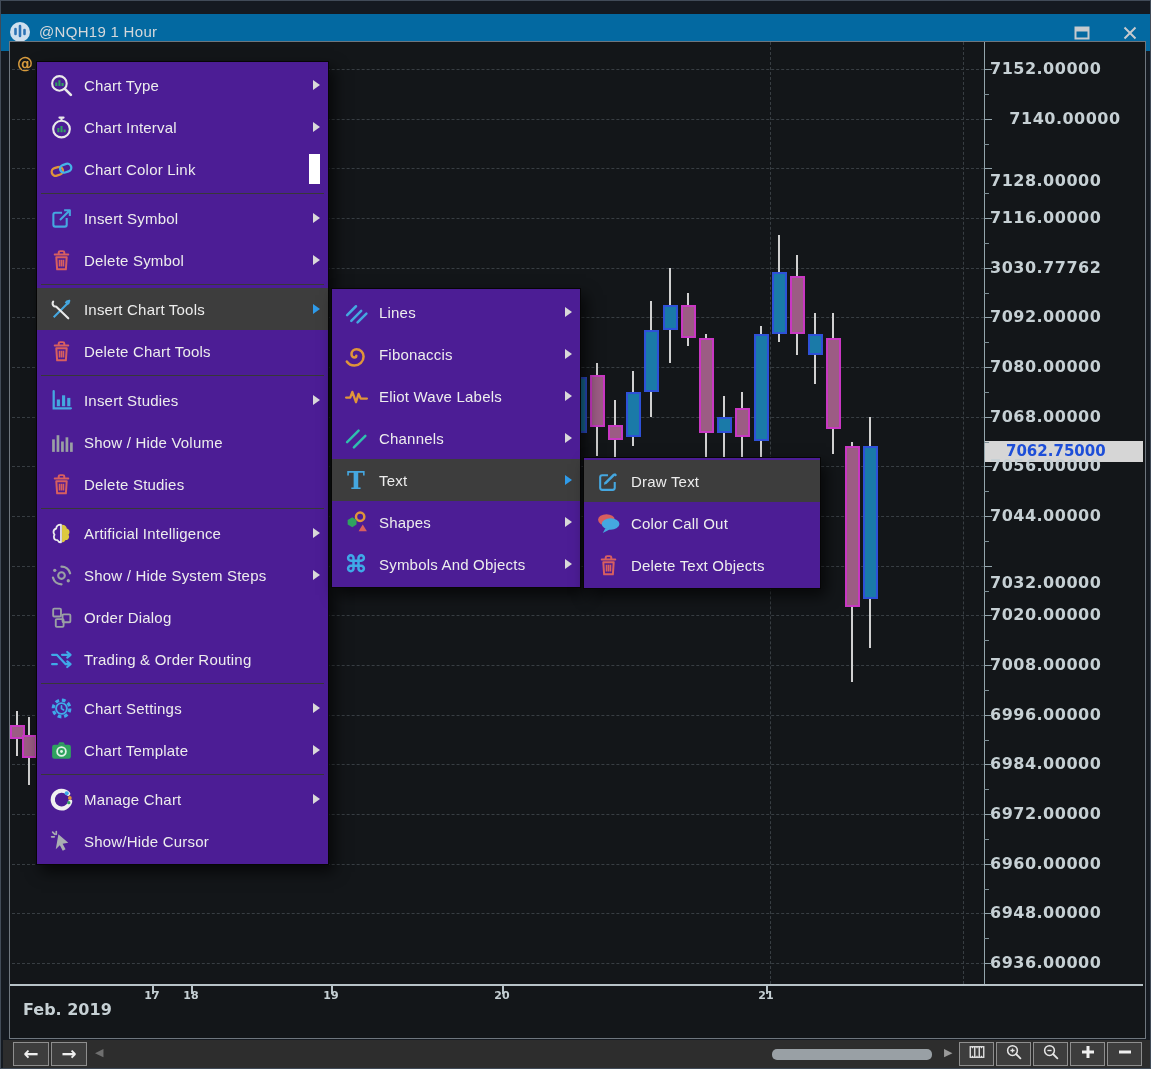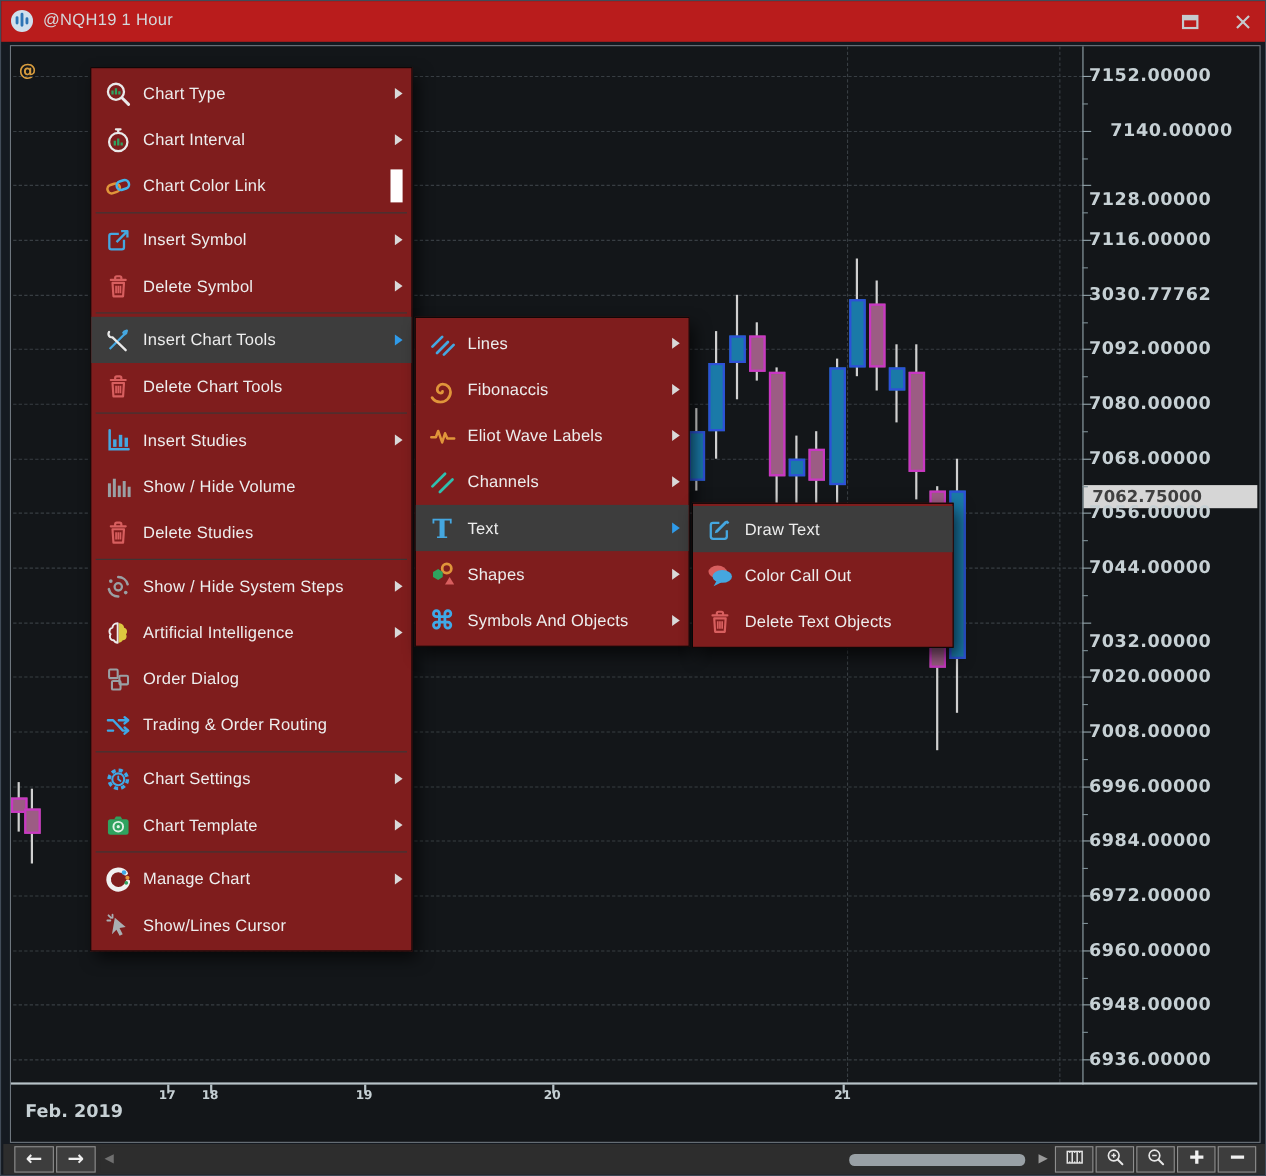--- a/index.html
+++ b/index.html
@@ -1,19 +1,19 @@
 <!DOCTYPE html>
 <html><head>
 <meta charset="utf-8">
 <style>
   html,body{margin:0;padding:0;background:#0e1116;}
   #window{position:relative;width:1151px;height:1069px;background:#151a21;
           font-family:"Liberation Sans",sans-serif;overflow:hidden;border:1px solid #414b58;box-sizing:border-box;}
   
-  #titlebar{position:absolute;left:0;top:0;width:100%;height:37px;background:#b91c1c;}
+  #titlebar{position:absolute;left:0;top:13px;width:100%;height:37px;background:#0369a1;}
   #titlelogo{position:absolute;left:8px;top:7px;width:22px;height:22px;}
   #titletext{position:absolute;left:38px;top:9px;color:#d4d8db;font-size:15px;letter-spacing:.3px;}
   .winbtn{position:absolute;top:10px;width:26px;height:18px;display:flex;align-items:center;justify-content:center;}
   #btn-restore{left:1068px;} #btn-close{left:1116px;}
   
   #chart-frame{position:absolute;left:8px;top:40px;width:1135px;height:996px;border:1px solid #6e767e;
                background:#131619;overflow:hidden;}
   .hgrid{position:absolute;left:2px;width:972px;height:0;border-top:1px dashed #383e43;}
   .vgrid{position:absolute;top:0;height:942px;width:0;border-left:1px dashed #383e43;}
   #axis-vline{position:absolute;left:974px;top:0;width:1px;height:944px;background:#93a5ac;}
@@ -22,27 +22,27 @@
                font-family:"DejaVu Sans",sans-serif;font-weight:bold;letter-spacing:.5px;line-height:20px;}
   .tick-major{position:absolute;left:974px;width:8px;height:1px;background:#93a5ac;}
   .tick-minor{position:absolute;left:974px;width:5px;height:1px;background:#7e8f96;}
   .time-tick{position:absolute;top:944px;width:2px;height:8px;background:#b7c2c7;}
   .time-label{position:absolute;top:947px;transform:translateX(-50%);color:#c6d0d4;font-size:11px;
               font-family:"DejaVu Sans",sans-serif;font-weight:bold;}
   #period-label{position:absolute;left:13px;top:958px;color:#c6d0d4;font-size:16px;
                 font-family:"DejaVu Sans",sans-serif;font-weight:bold;}
   #symbol-partial{position:absolute;left:7px;top:12px;color:#d89c3e;font-size:16px;font-weight:bold;
                   font-family:"DejaVu Sans",sans-serif;}
-  #price-tag{position:absolute;left:975px;top:399px;width:158px;height:21px;background:#d6d6d6;color:#404040;
-             font-size:15px;font-weight:bold;font-family:"DejaVu Sans",sans-serif;line-height:21px;padding-left:8px;box-sizing:border-box;}
+  #price-tag{position:absolute;left:975px;top:399px;width:158px;height:21px;background:#d6d6d6;color:#1d4ed8;
+             font-size:15px;font-weight:bold;font-family:"DejaVu Sans",sans-serif;line-height:21px;padding-left:21px;box-sizing:border-box;}
   .wick{position:absolute;width:2px;}
   .candle{position:absolute;width:15px;box-sizing:border-box;border-style:solid;border-width:2px;}
   
-  .menu{position:absolute;background:#7f1d1d;border:1px solid #060606;box-shadow:5px 7px 14px rgba(0,0,0,.65);
-        padding:2px 0;box-sizing:border-box;z-index:10;margin-left:46px;}
+  .menu{position:absolute;background:#4c1d95;border:1px solid #060606;box-shadow:5px 7px 14px rgba(0,0,0,.65);
+        padding:2px 0;box-sizing:border-box;z-index:10;}
   #menu-context{left:35px;top:60px;width:293px;}
   #menu-tools{left:330px;top:287px;width:250px;}
   #menu-text{left:582px;top:456px;width:238px;}
   .mrow{height:42px;display:flex;align-items:center;padding:0 8px 0 10px;}
   .mrow.hl{background:#3d3d3d;}
   .mico{width:28px;height:26px;display:flex;align-items:center;justify-content:center;flex:none;}
   .mico svg{width:25px;height:25px;}
   .mlab{color:#ededed;font-size:15px;margin-left:9px;letter-spacing:.2px;white-space:nowrap;}
   .arr{margin-left:auto;width:0;height:0;border-left:7px solid #d9d9d9;border-top:5px solid transparent;
        border-bottom:5px solid transparent;flex:none;}
@@ -336,43 +336,43 @@
             <path d="M7 8.8l.8 11.7h8.4L17 8.8z" fill="none" stroke="#d85f5f" stroke-width="1.9" stroke-linejoin="round"></path>
             <path d="M10.1 11.3v6.5M12 11.3v6.5M13.9 11.3v6.5" stroke="#d85f5f" stroke-width="1.5"></path>
           </svg>
         </span>
       <span class="mlab">Delete Studies</span>
     </div>
     <div class="msep"></div>
     <div class="mrow">
       <span class="mico">
           <svg viewBox="0 0 24 24">
+            <path d="M11.5 3.5c-3 0-4.5 2-4.6 3.8-1.6.4-2.6 1.7-2.6 3.3 0 1 .4 1.9 1 2.5-.4.6-.6 1.2-.6 1.9 0 1.9 1.5 3.3 3.4 3.3.7 1.4 2 2.2 3.4 2.2z" fill="none" stroke="#ececec" stroke-width="1.7" stroke-linejoin="round"></path>
+            <path d="M12.5 3.5c3 0 4.5 2 4.6 3.8 1.6.4 2.6 1.7 2.6 3.3 0 1-.4 1.9-1 2.5.4.6.6 1.2.6 1.9 0 1.9-1.5 3.3-3.4 3.3-.7 1.4-2 2.2-3.4 2.2z" fill="#ddc83f"></path>
+          </svg>
+        </span>
+      <span class="mlab">Artificial Intelligence</span>
+        <span class="arr"></span>
+    </div>
+    <div class="mrow">
+      <span class="mico">
+          <svg viewBox="0 0 24 24">
             <circle cx="12" cy="12" r="3.2" fill="none" stroke="#9aa0a4" stroke-width="2"></circle>
             <path d="M12 3.5a8.5 8.5 0 0 1 8.2 6.3" fill="none" stroke="#9aa0a4" stroke-width="2.2" stroke-linecap="round"></path>
             <path d="M12 20.5A8.5 8.5 0 0 1 3.8 14" fill="none" stroke="#9aa0a4" stroke-width="2.2" stroke-linecap="round"></path>
             <circle cx="5.5" cy="7" r="1.6" fill="#9aa0a4"></circle>
             <circle cx="18.5" cy="17" r="1.6" fill="#9aa0a4"></circle>
           </svg>
         </span>
       <span class="mlab">Show / Hide System Steps</span>
         <span class="arr"></span>
     </div>
     <div class="mrow">
       <span class="mico">
           <svg viewBox="0 0 24 24">
-            <path d="M11.5 3.5c-3 0-4.5 2-4.6 3.8-1.6.4-2.6 1.7-2.6 3.3 0 1 .4 1.9 1 2.5-.4.6-.6 1.2-.6 1.9 0 1.9 1.5 3.3 3.4 3.3.7 1.4 2 2.2 3.4 2.2z" fill="none" stroke="#ececec" stroke-width="1.7" stroke-linejoin="round"></path>
-            <path d="M12.5 3.5c3 0 4.5 2 4.6 3.8 1.6.4 2.6 1.7 2.6 3.3 0 1-.4 1.9-1 2.5.4.6.6 1.2.6 1.9 0 1.9-1.5 3.3-3.4 3.3-.7 1.4-2 2.2-3.4 2.2z" fill="#ddc83f"></path>
-          </svg>
-        </span>
-      <span class="mlab">Artificial Intelligence</span>
-        <span class="arr"></span>
-    </div>
-    <div class="mrow">
-      <span class="mico">
-          <svg viewBox="0 0 24 24">
             <g fill="none" stroke="#9aa0a4" stroke-width="1.8">
               <rect x="4" y="3.5" width="7.5" height="7.5" rx="1"></rect>
               <rect x="13" y="9" width="7.5" height="7.5" rx="1"></rect>
               <rect x="6.5" y="13.5" width="7.5" height="7.5" rx="1"></rect>
             </g>
           </svg>
         </span>
       <span class="mlab">Order Dialog</span>
     </div>
     <div class="mrow">
@@ -424,21 +424,21 @@
       <span class="mlab">Manage Chart</span>
         <span class="arr"></span>
     </div>
     <div class="mrow">
       <span class="mico">
           <svg viewBox="0 0 24 24">
             <path d="M9 5l9.5 8.2-5.4.9 2.8 5.4-2.7 1.4-2.8-5.4-3.9 3.9z" fill="#a9aeb2"></path>
             <path d="M3.5 3l2.2 2.2M2.5 7.5h2.6M7 2.5v2.6" stroke="#a9aeb2" stroke-width="1.6" stroke-linecap="round"></path>
           </svg>
         </span>
-      <span class="mlab">Show/Lines Cursor</span>
+      <span class="mlab">Show/Hide Cursor</span>
     </div>
   </div>
 
   <div class="menu" id="menu-tools">
     <div class="mrow">
       <span class="mico">
           <svg viewBox="0 0 24 24">
             <g stroke="#45a7e0" stroke-width="2.4" stroke-linecap="round" fill="none">
               <path d="M3 14.5 11.5 6"></path>
               <path d="M7 20l9.5-9.5"></path>

